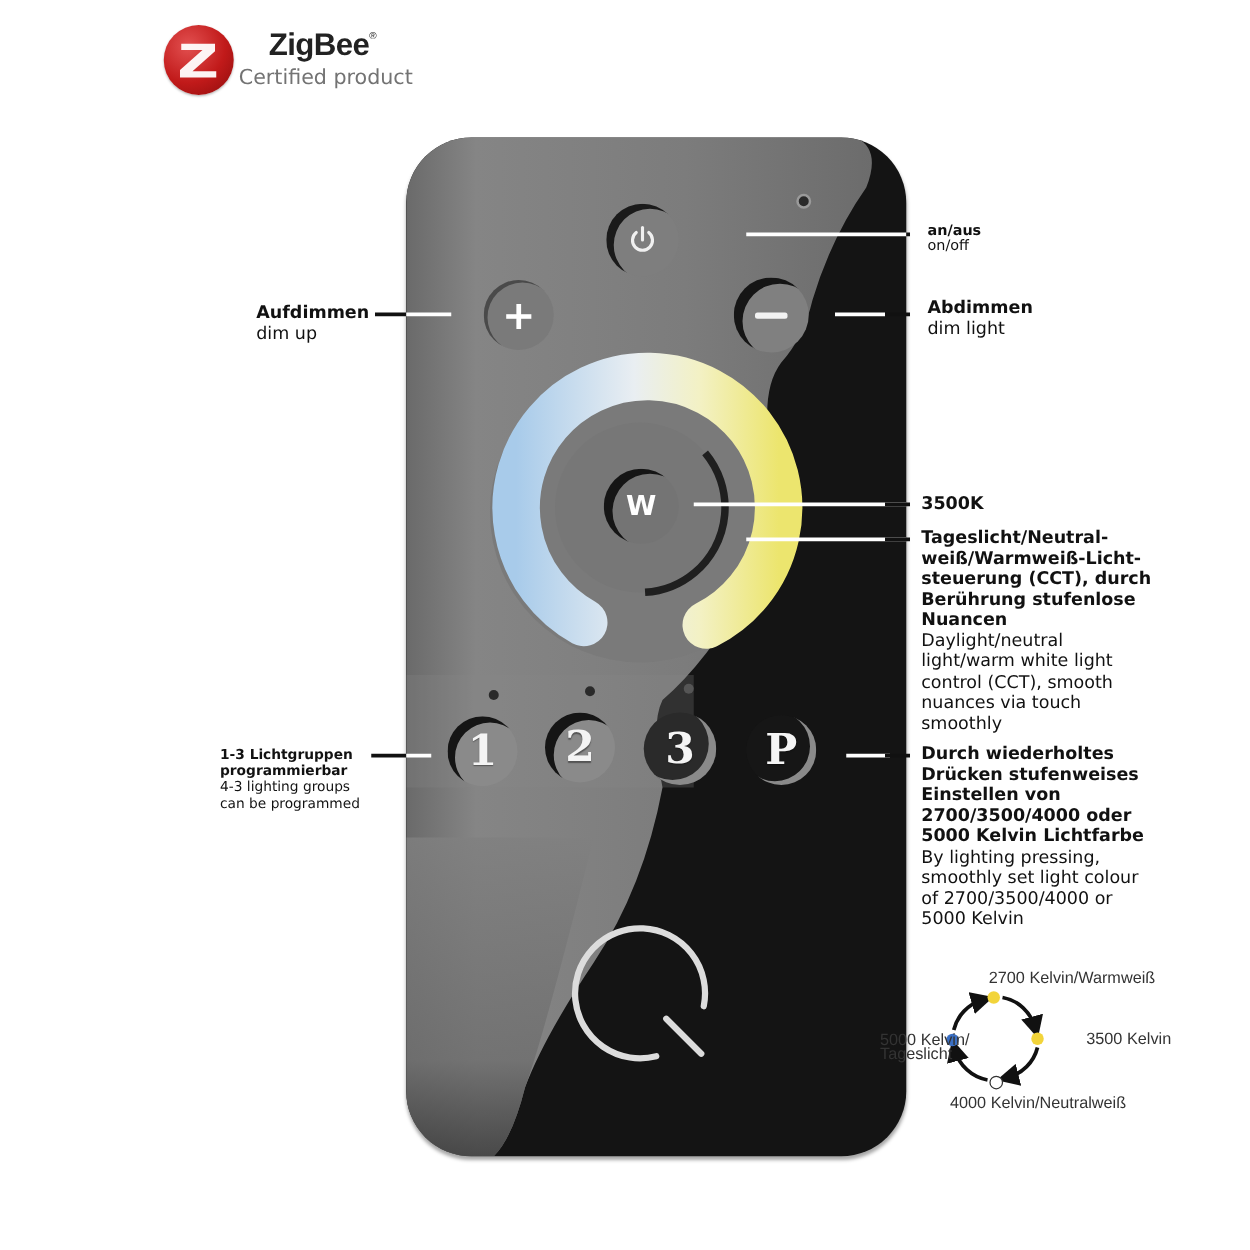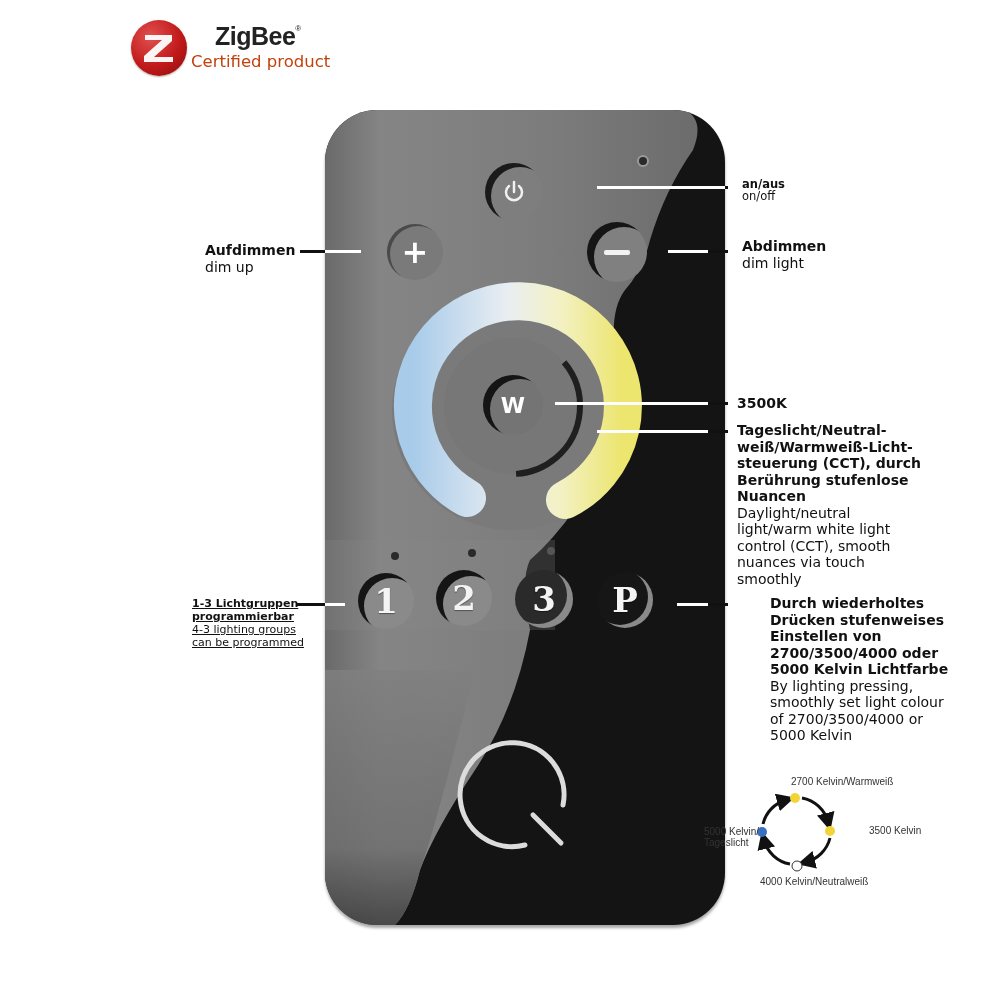--- a/index.html
+++ b/index.html
@@ -3,33 +3,33 @@
 <meta charset="utf-8">
 <style>
   html,body{margin:0;padding:0;background:#fff;}
   body{width:1000px;height:1000px;position:relative;overflow:hidden;font-family:"DejaVu Sans","Liberation Sans",sans-serif;color:#111;}
   .abs{position:absolute;}
   
   .zb-logo{left:131px;top:20px;width:56px;height:56px;border-radius:50%;background:radial-gradient(circle at 35% 30%,#e25050 0%,#c11a1a 55%,#8c0c0c 100%);box-shadow:0 1px 2px rgba(0,0,0,.3);}
   .zb-logo svg{position:absolute;left:0;top:0;}
   .zb-title{left:191px;top:22px;font-family:"Liberation Sans",sans-serif;font-weight:bold;font-size:25px;color:#222;letter-spacing:-0.5px;margin-left:24px;}
   .zb-title sup{font-size:8px;font-weight:normal;vertical-align:top;position:relative;top:2px;}
-  .zb-sub{left:191px;top:52px;font-family:"DejaVu Sans",sans-serif;font-size:16.5px;color:#c2410c;}
+  .zb-sub{left:191px;top:52px;font-family:"DejaVu Sans",sans-serif;font-size:16.5px;color:#737373;}
   
   .remote{left:325px;top:110px;width:400px;height:815px;border-radius:52px;overflow:hidden;background:#141414;box-shadow:0 3px 3px rgba(0,0,0,.35);}
   .remote svg.body{position:absolute;left:0;top:0;}
   .btn{position:absolute;border-radius:50%;display:flex;align-items:center;justify-content:center;color:#f2f2f2;}
   .btn-num{font-family:"DejaVu Serif","Liberation Serif",serif;font-weight:bold;font-size:34px;color:#f4f4f4;text-shadow:0 1px 1px rgba(0,0,0,.4);}
   
   .lbl{font-size:14px;line-height:16.5px;color:#111;}
   .lbl b{font-weight:bold;display:block;}
   .lbl span{display:block;}
   .lead{height:3px;background:#111;}
   .leadw{height:3px;background:#fff;}
-  .cycle-txt{font-family:"Liberation Sans",sans-serif;font-size:10px;color:#333;line-height:11px;}
+  .cycle-txt{font-family:"Liberation Sans",sans-serif;font-size:13px;color:#333;line-height:11px;}
 </style>
 </head>
 <body>
 
 <div class="abs zb-logo">
   <svg width="56" height="56" viewBox="0 0 56 56">
     <path d="M14 15 L41 15 L41 21 L23 37 L42 37 L42 42 L13 42 L13 36 L31 20 L14 20 Z" fill="#fff" opacity="0.95"></path>
   </svg>
 </div>
 <div class="abs zb-title"><span>ZigBee</span><sup>®</sup></div>
@@ -155,27 +155,27 @@
   <b>weiß/Warmweiß-Licht-</b>
   <b>steuerung (CCT), durch</b>
   <b>Berührung stufenlose</b>
   <b>Nuancen</b>
   <span>Daylight/neutral</span>
   <span>light/warm white light</span>
   <span>control (CCT), smooth</span>
   <span>nuances via touch</span>
   <span>smoothly</span>
 </div>
-<div class="abs lbl" style="left:192px;top:597px;font-size:11px;line-height:13px;text-decoration:underline;">
+<div class="abs lbl" style="left:176px;top:597px;font-size:11px;line-height:13px;">
   <b>1-3 Lichtgruppen</b>
   <b>programmierbar</b>
   <span>4-3 lighting groups</span>
   <span>can be programmed</span>
 </div>
-<div class="abs lbl" style="left:737px;top:595px;margin-left:33px;">
+<div class="abs lbl" style="left:737px;top:595px;">
   <b>Durch wiederholtes</b>
   <b>Drücken stufenweises</b>
   <b>Einstellen von</b>
   <b>2700/3500/4000 oder</b>
   <b>5000 Kelvin Lichtfarbe</b>
   <span>By lighting pressing,</span>
   <span>smoothly set light colour</span>
   <span>of 2700/3500/4000 or</span>
   <span>5000 Kelvin</span>
 </div>

